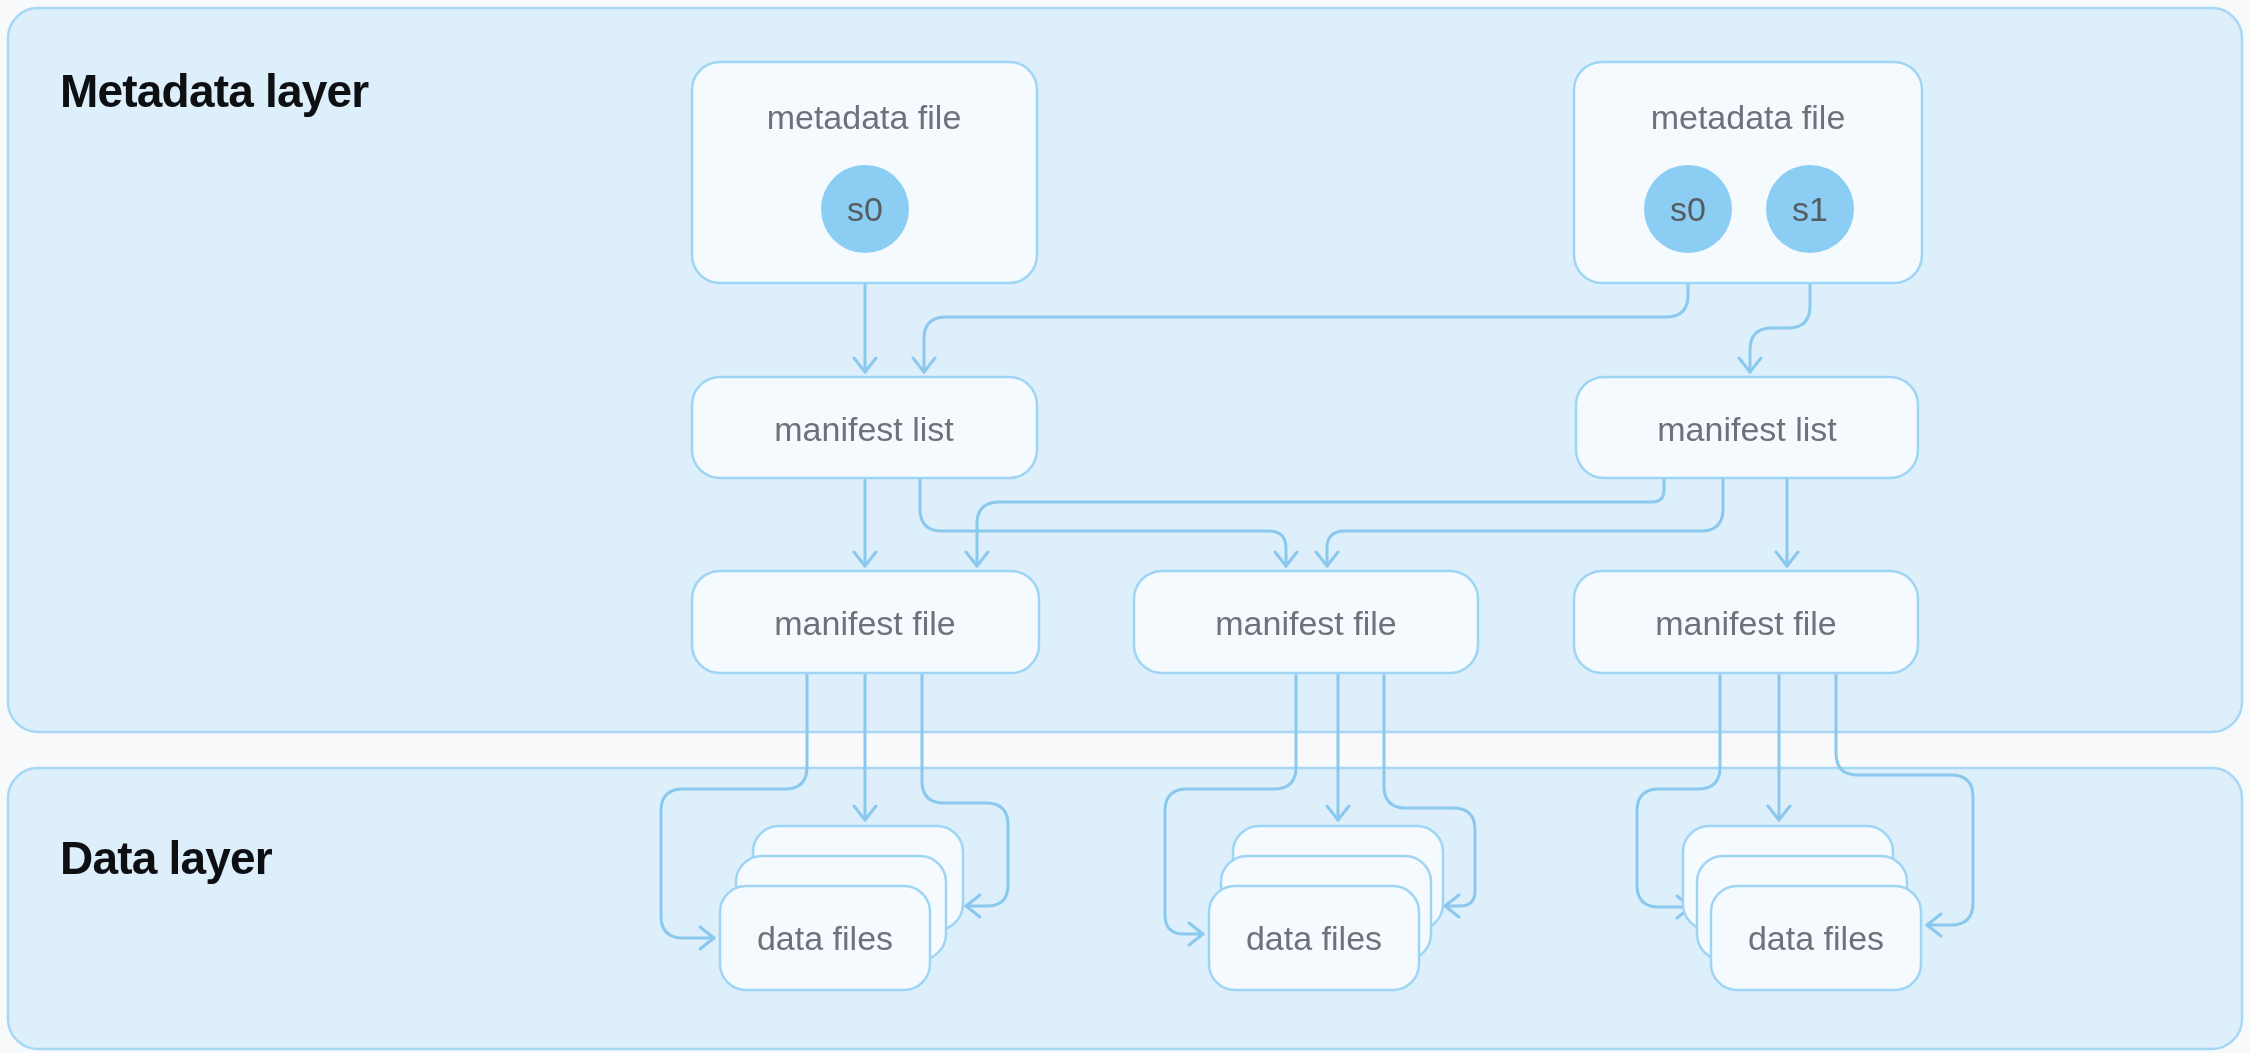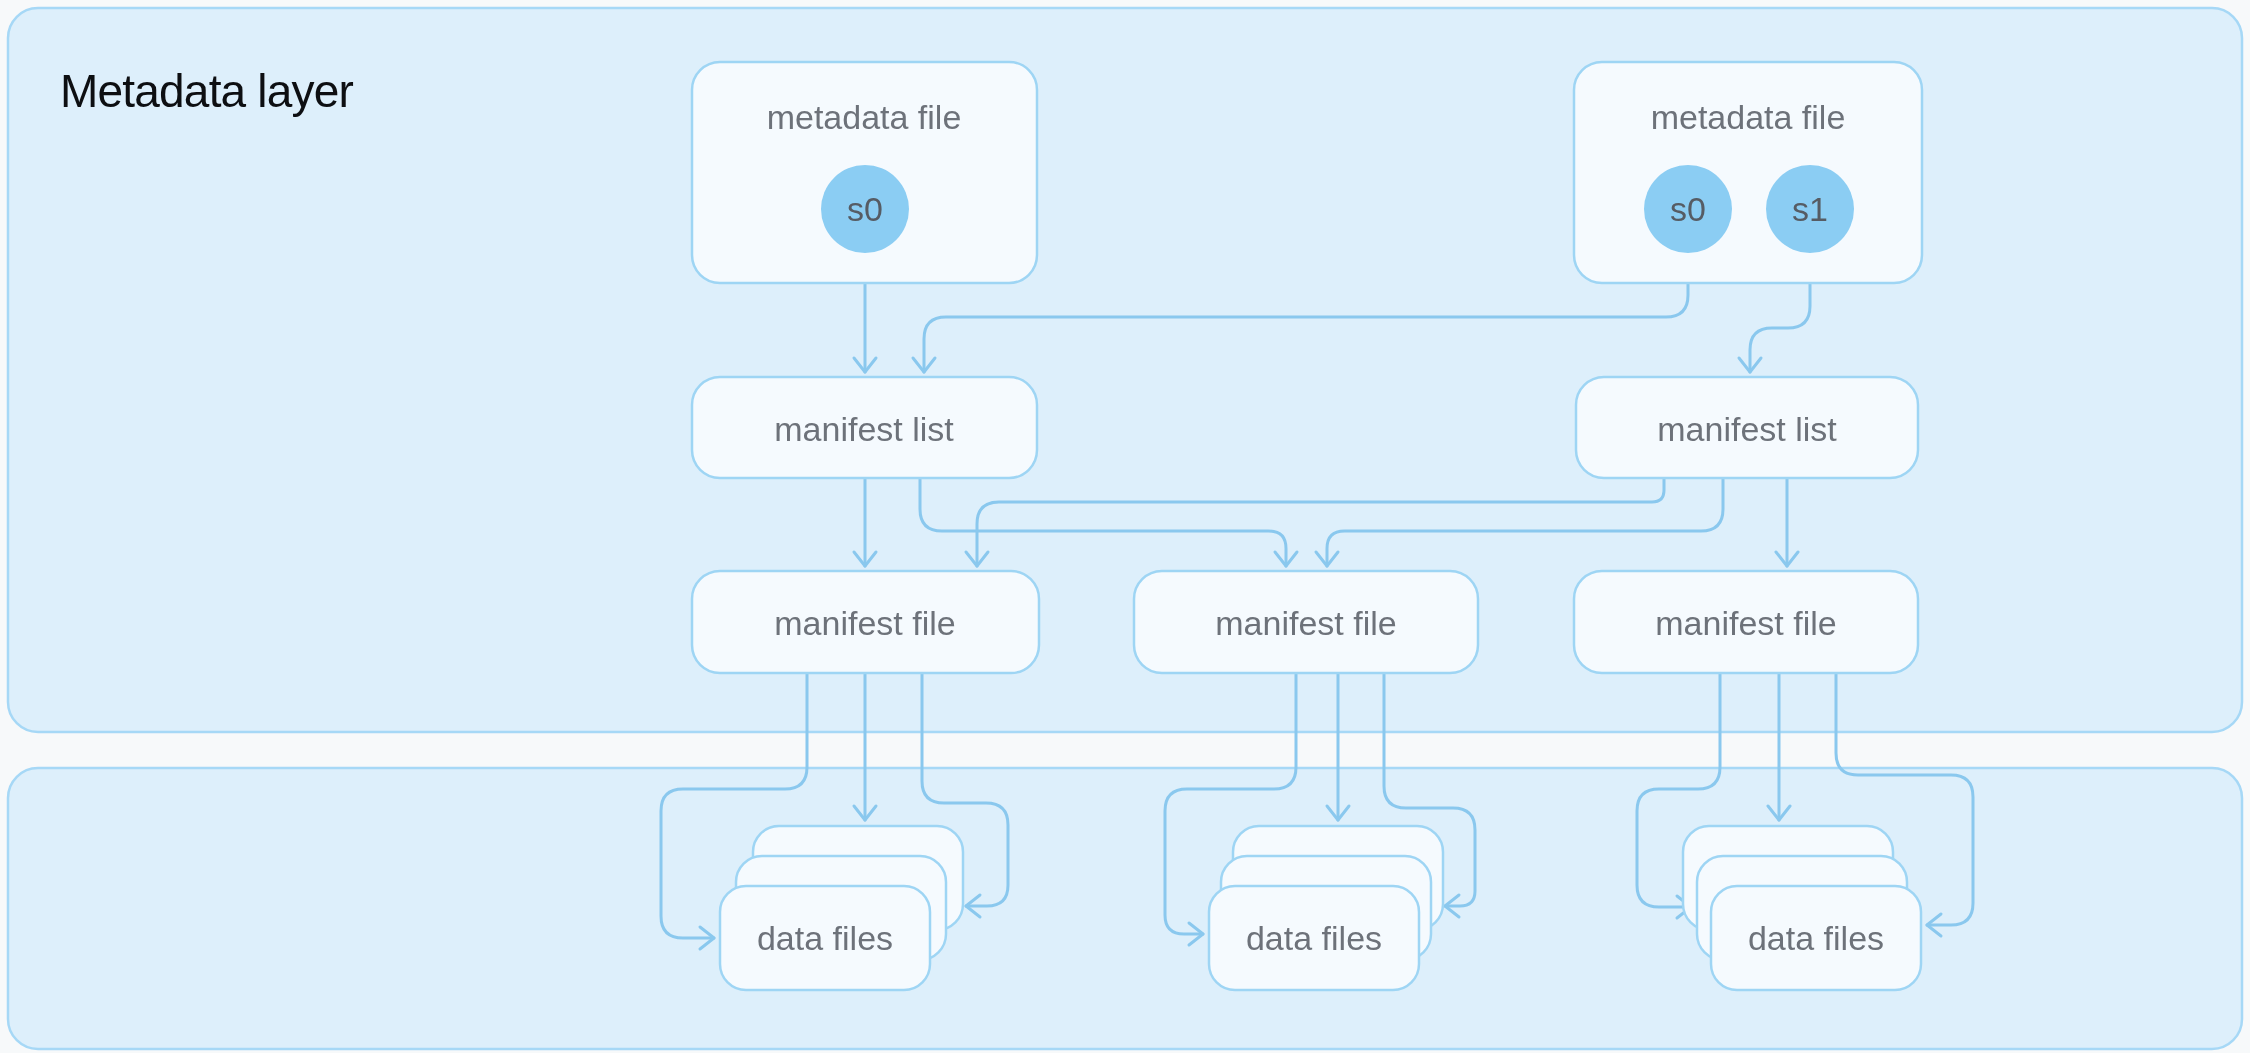--- a/index.html
+++ b/index.html
@@ -6,21 +6,21 @@
   body{
     width:2250px;height:1053px;
     background:#f7f9fa;
     font-family:"Liberation Sans","DejaVu Sans",sans-serif;
     overflow:hidden;
   }
   #page-canvas{position:relative;width:2250px;height:1053px;}
   #diagram-svg{position:absolute;left:0;top:0;}
   .layer-title{
     position:absolute;left:60px;
-    font-size:46px;font-weight:400;color:#0d0f12;
+    font-size:46px;font-weight:700;color:#0d0f12;
     letter-spacing:-0.8px;white-space:nowrap;
   }
   .layer-title.metadata{top:64px;}
   .layer-title.data{top:831px;}
 </style>
 </head>
 <body>
 
 <div id="page-canvas">
   <svg id="diagram-svg" width="2250" height="1053" viewBox="0 0 2250 1053" xmlns="http://www.w3.org/2000/svg">
@@ -87,13 +87,14 @@
       <rect x="1233" y="826" width="210" height="104" rx="26" ry="26" fill="#f5fafe" stroke="#9ed5f4" stroke-width="2.5"></rect>
       <rect x="1221" y="856" width="210" height="104" rx="26" ry="26" fill="#f5fafe" stroke="#9ed5f4" stroke-width="2.5"></rect>
       <rect x="1209" y="886" width="210" height="104" rx="26" ry="26" fill="#f5fafe" stroke="#9ed5f4" stroke-width="2.5"></rect>
       <text x="1314" y="938" text-anchor="middle" dominant-baseline="central" font-size="34" fill="#6d727a" font-family="&quot;Liberation Sans&quot;,&quot;DejaVu Sans&quot;,sans-serif">data files</text>
       <rect x="1683" y="826" width="210" height="104" rx="26" ry="26" fill="#f5fafe" stroke="#9ed5f4" stroke-width="2.5"></rect>
       <rect x="1697" y="856" width="210" height="104" rx="26" ry="26" fill="#f5fafe" stroke="#9ed5f4" stroke-width="2.5"></rect>
       <rect x="1711" y="886" width="210" height="104" rx="26" ry="26" fill="#f5fafe" stroke="#9ed5f4" stroke-width="2.5"></rect>
       <text x="1816" y="938" text-anchor="middle" dominant-baseline="central" font-size="34" fill="#6d727a" font-family="&quot;Liberation Sans&quot;,&quot;DejaVu Sans&quot;,sans-serif">data files</text>
     </svg>
   <div class="layer-title metadata">Metadata layer</div>
+  <div class="layer-title data">Data layer</div>
 </div>
 
 </body></html>

